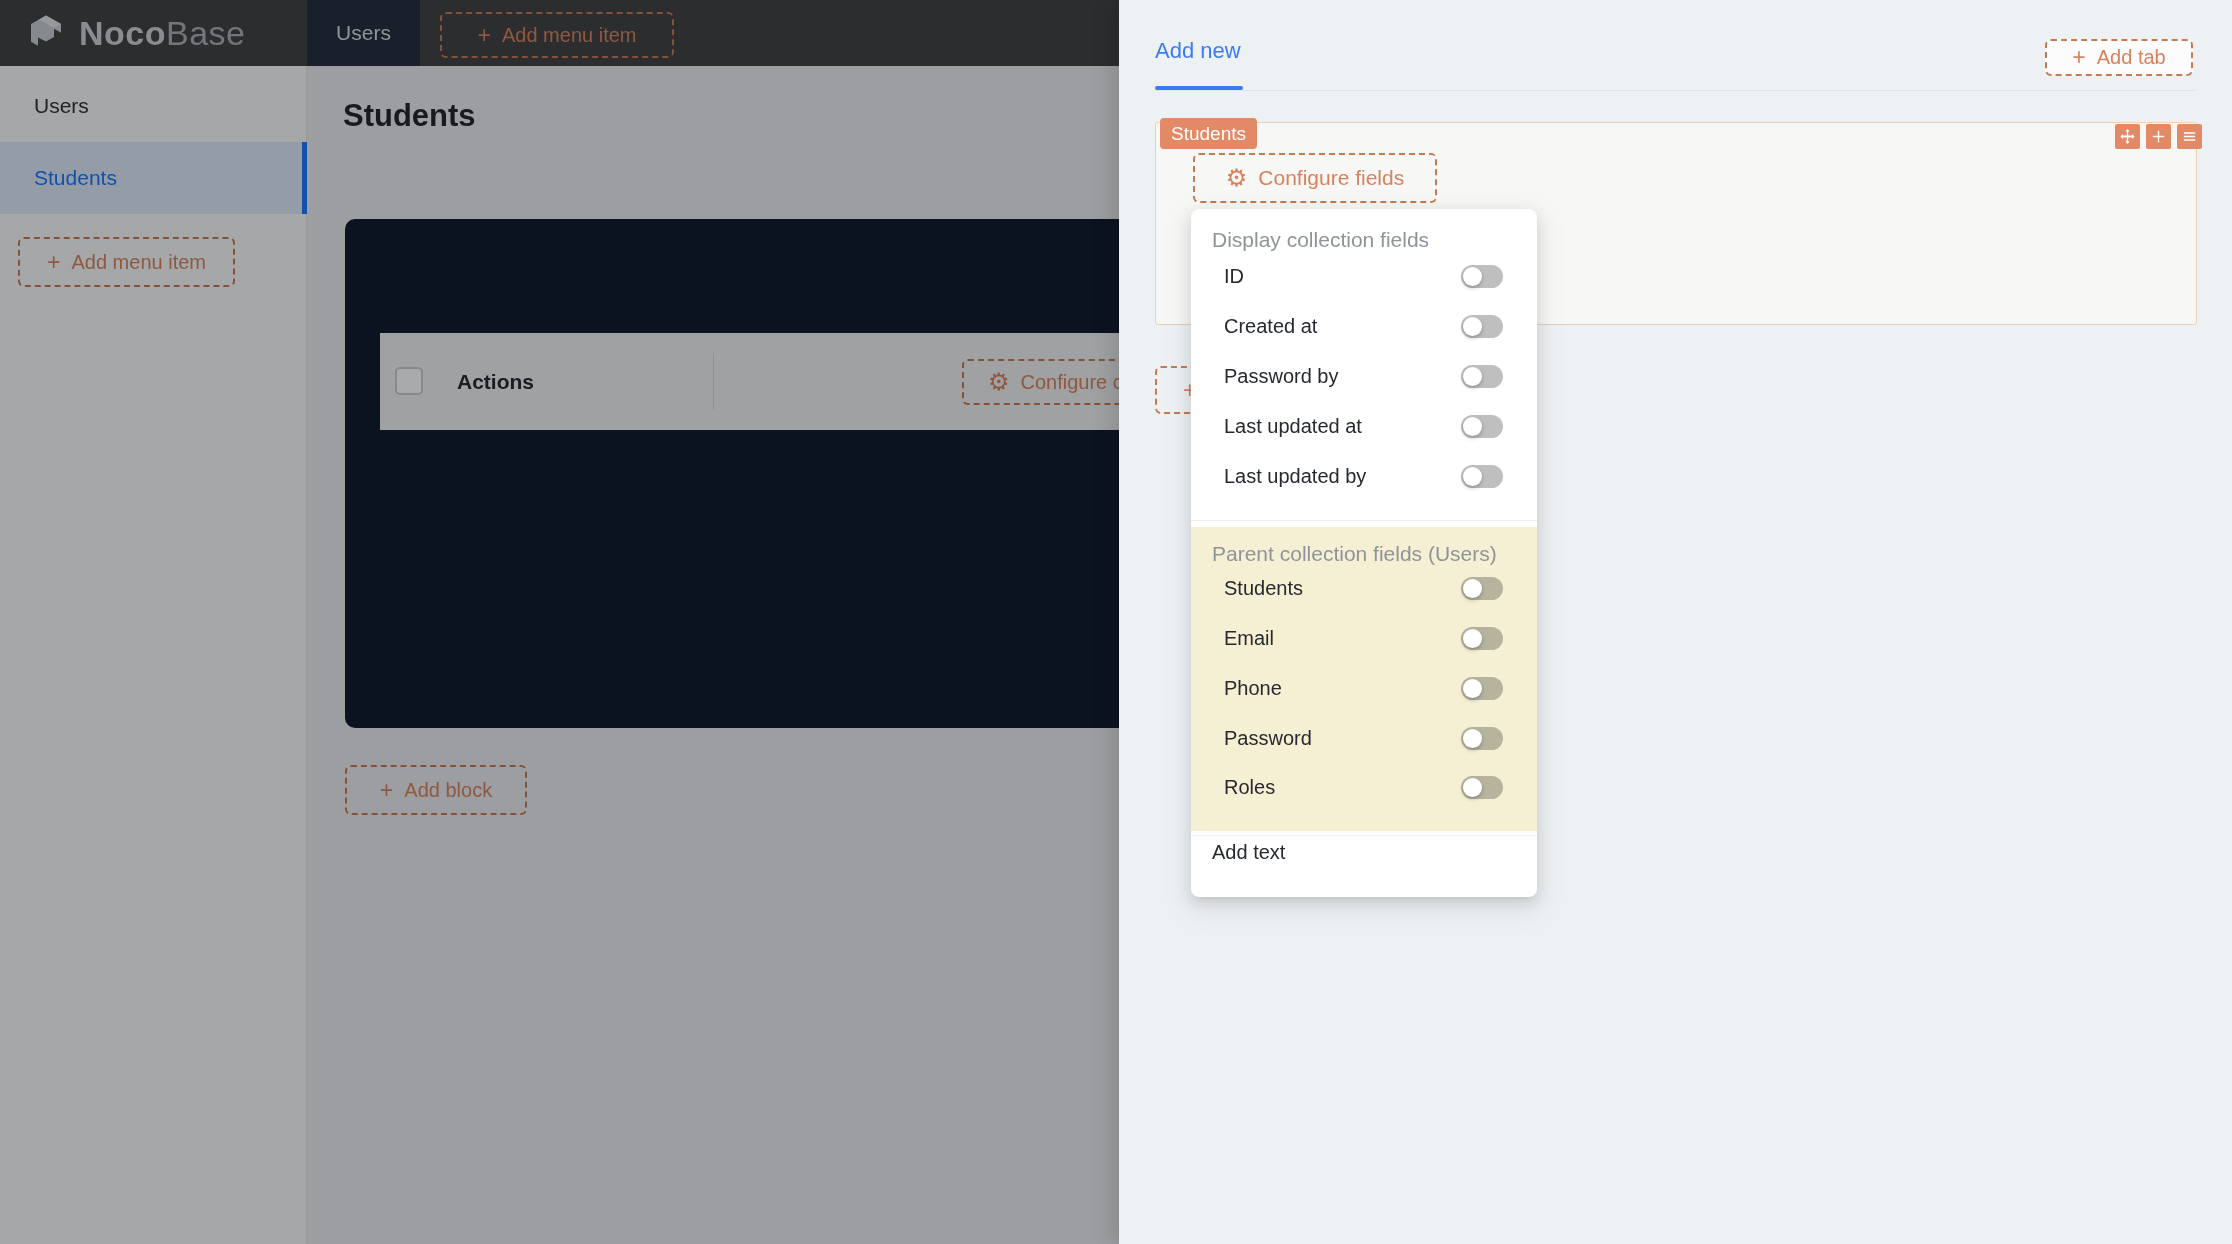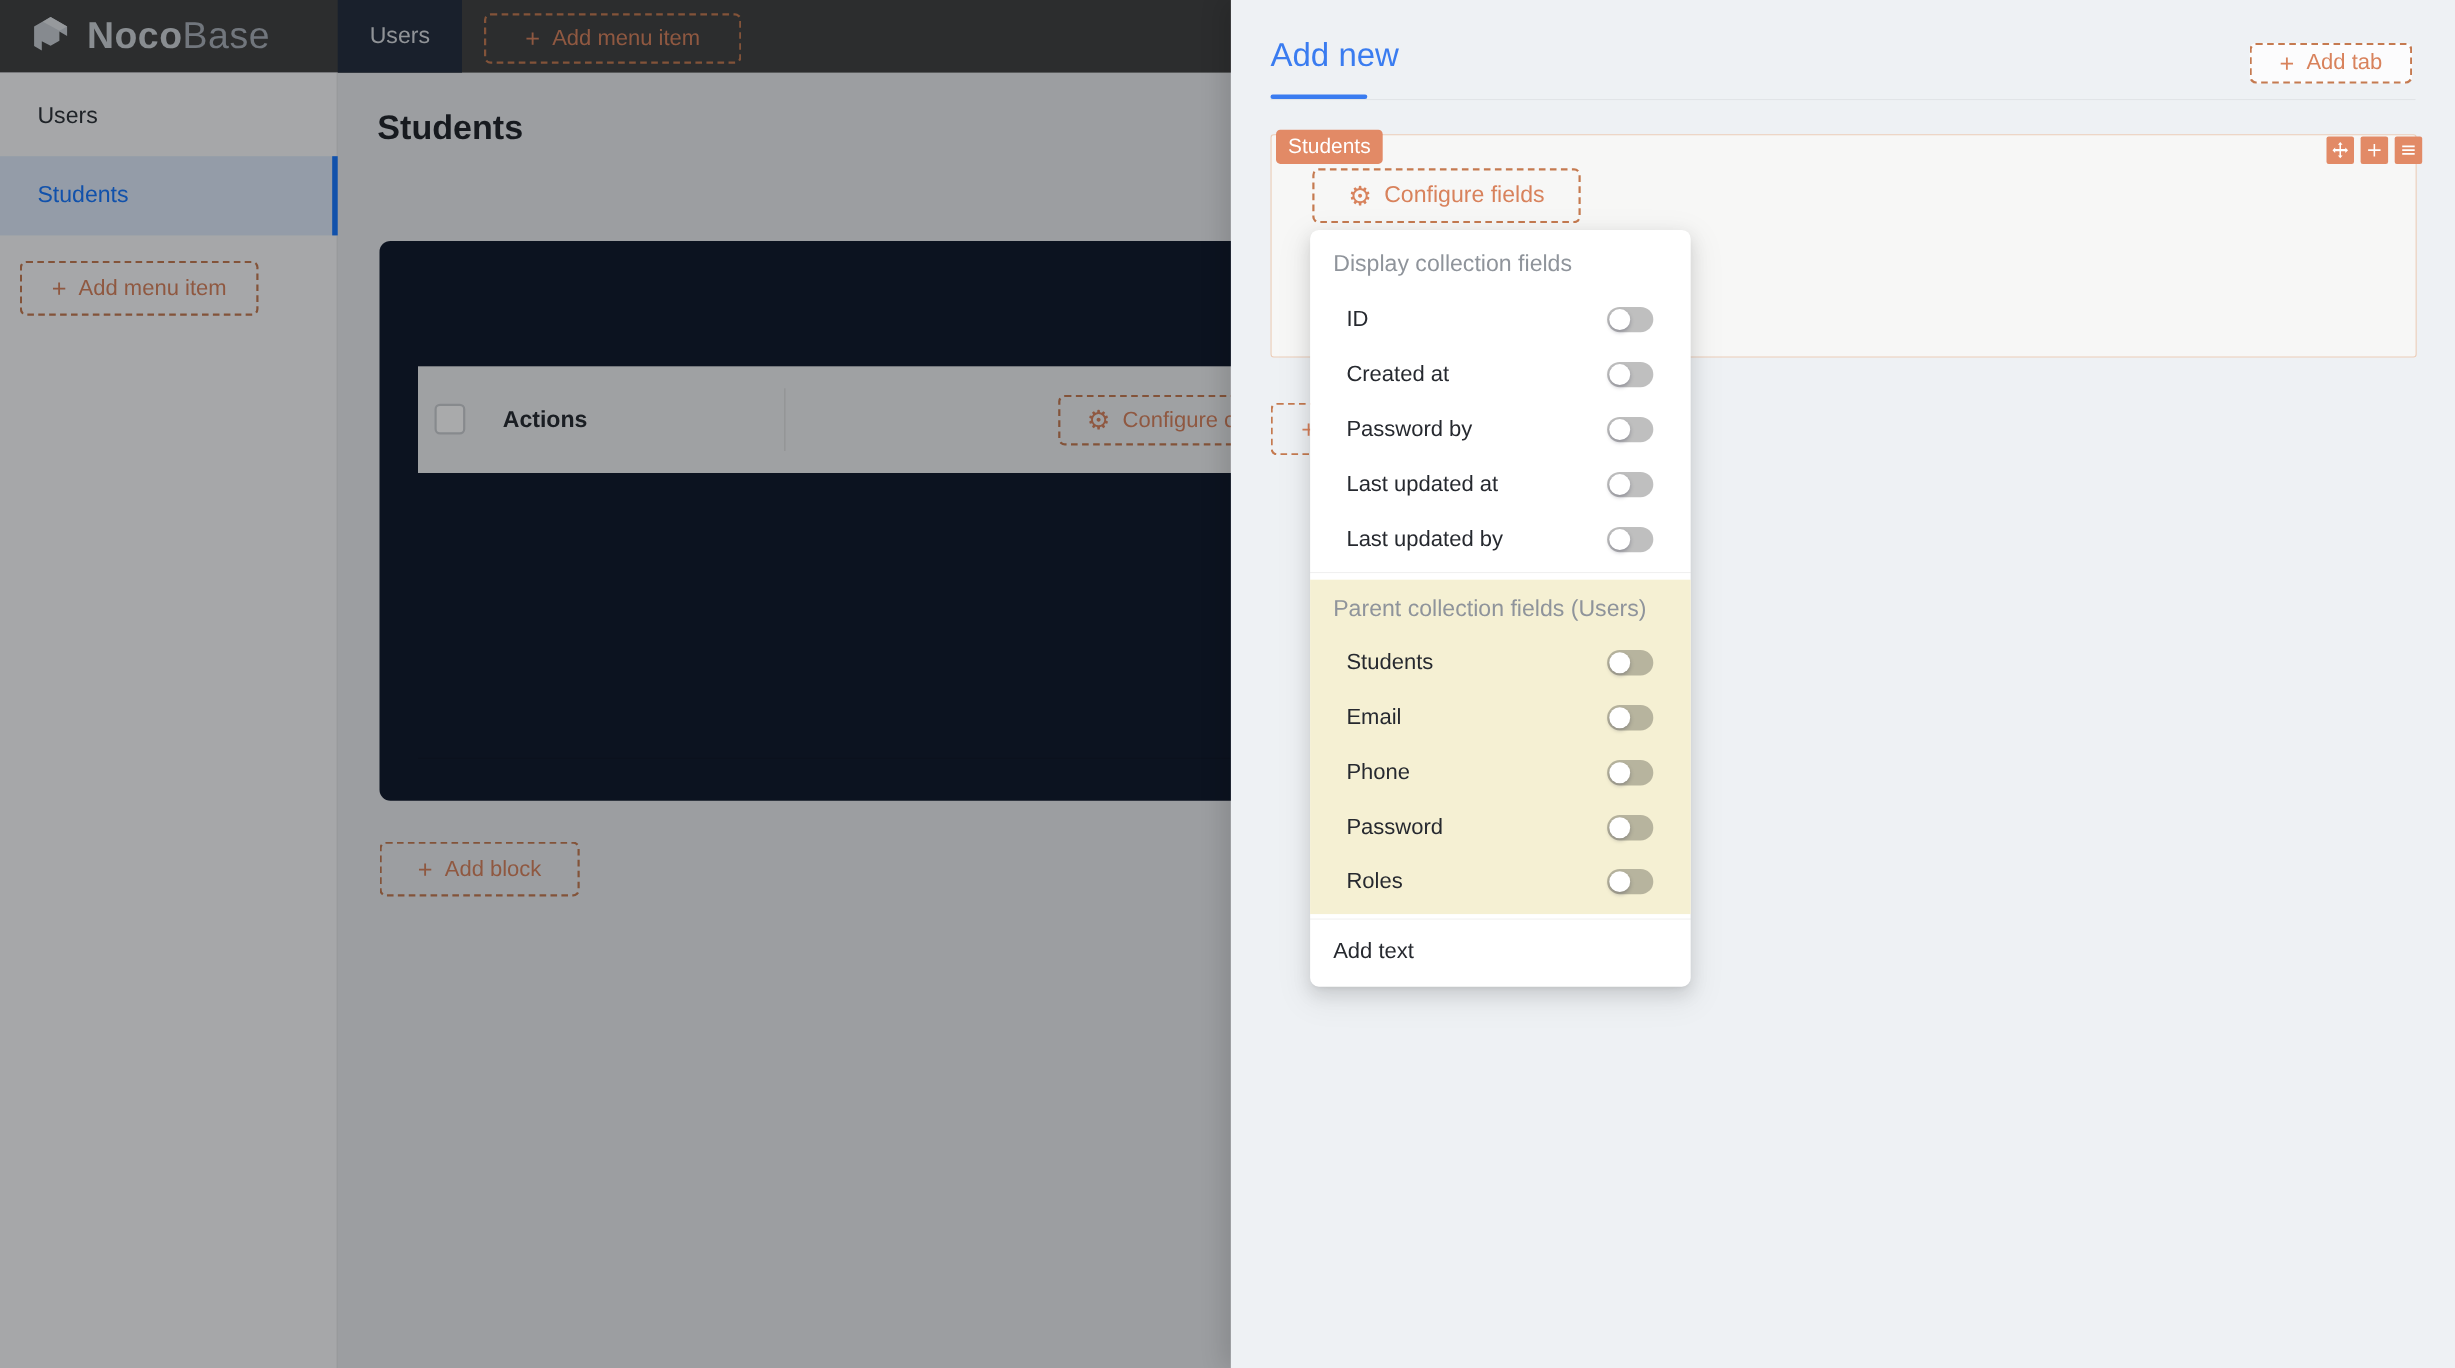--- a/index.html
+++ b/index.html
@@ -45,42 +45,42 @@
   .gear{font-size:24px;line-height:1;font-family:"DejaVu Sans",sans-serif;}
   #table-bottom{left:35px;top:470px;width:780px;height:1px;background:rgba(0,0,0,.10);}
   #add-block{left:38px;top:699px;width:182px;height:50px;}
 
   
   #mask{left:0;top:0;width:1119px;height:1244px;background:rgba(9,11,15,.35);z-index:5;cursor:pointer;}
 
   
   #drawer{left:1119px;top:0;width:1113px;height:1244px;background:#eef1f4;z-index:10;box-shadow:-8px 0 20px rgba(0,0,0,.12);}
   #tabbar-line{left:36px;top:90px;width:1041px;height:1px;background:rgba(0,0,0,.05);}
-  #tab-add-new{left:36px;top:33px;height:36px;display:flex;align-items:center;font-size:30px;font-weight:500;color:#3a7cf0;cursor:pointer;}
+  #tab-add-new{left:36px;top:33px;height:36px;display:flex;align-items:center;font-size:22px;font-weight:500;color:#3a7cf0;cursor:pointer;}
   #inkbar{left:36px;top:86px;width:88px;height:4px;background:#3a7cf0;border-radius:2px;}
   #add-tab{left:926px;top:39px;width:148px;height:37px;background:#fcfcfd;border-width:2px;}
 
   #dz-block{left:36px;top:122px;width:1042px;height:203px;background:#f7f7f6;border:1px solid #eccdb8;border-radius:3px;box-sizing:border-box;}
   #dz-badge{left:41px;top:118px;height:31px;padding:0 11px;background:#e28a66;border-radius:4px;
     display:flex;align-items:center;color:#ffffff;font-size:19px;z-index:3;}
   .handle{position:absolute;top:124px;width:25px;height:25px;background:#e28a66;border-radius:2px;
     display:flex;align-items:center;justify-content:center;cursor:pointer;z-index:3;}
   .handle svg{width:17px;height:17px;display:block;}
   #handle-move{left:996px;}
   #handle-plus{left:1027px;}
   #handle-menu{left:1058px;}
   #config-fields{left:74px;top:153px;width:244px;height:50px;font-size:21px;}
   #frag-add-block{left:36px;top:366px;width:250px;height:48px;justify-content:flex-start;padding-left:26px;z-index:2;}
 
   
   #dropdown{left:72px;top:209px;width:346px;height:688px;background:#ffffff;border-radius:8px;z-index:6;
     box-shadow:0 6px 16px rgba(0,0,0,.12),0 3px 6px -4px rgba(0,0,0,.12),0 9px 28px 8px rgba(0,0,0,.05);}
   .menu-group-label{position:absolute;left:0;width:346px;height:36px;display:flex;align-items:center;
     padding-left:21px;box-sizing:border-box;font-size:21px;color:#8f949b;}
-  .menu-row{position:absolute;left:0;width:346px;height:50px;display:flex;align-items:center;justify-content:space-between;
+  .menu-row{position:absolute;left:0;width:346px;height:50px;display:flex;justify-content:space-between;
     padding:0 34px 0 33px;box-sizing:border-box;font-size:20px;color:#26292f;cursor:pointer;}
   .switch{width:42px;height:23px;border-radius:12px;background:rgba(0,0,0,.25);position:relative;flex:0 0 auto;cursor:pointer;}
   .switch::after{content:'';position:absolute;left:2px;top:2px;width:19px;height:19px;border-radius:50%;background:#fff;
     box-shadow:0 2px 4px rgba(0,0,35,.25);}
   .menu-divider{position:absolute;left:0;width:346px;height:1px;background:rgba(0,0,0,.06);}
   #yellow-sec{position:absolute;left:0;top:318px;width:346px;height:304px;background:#f5f0d3;}
   #row-addtext{top:632px;height:48px;justify-content:flex-start;padding-left:21px;}
 </style>
 </head>
 <body>

